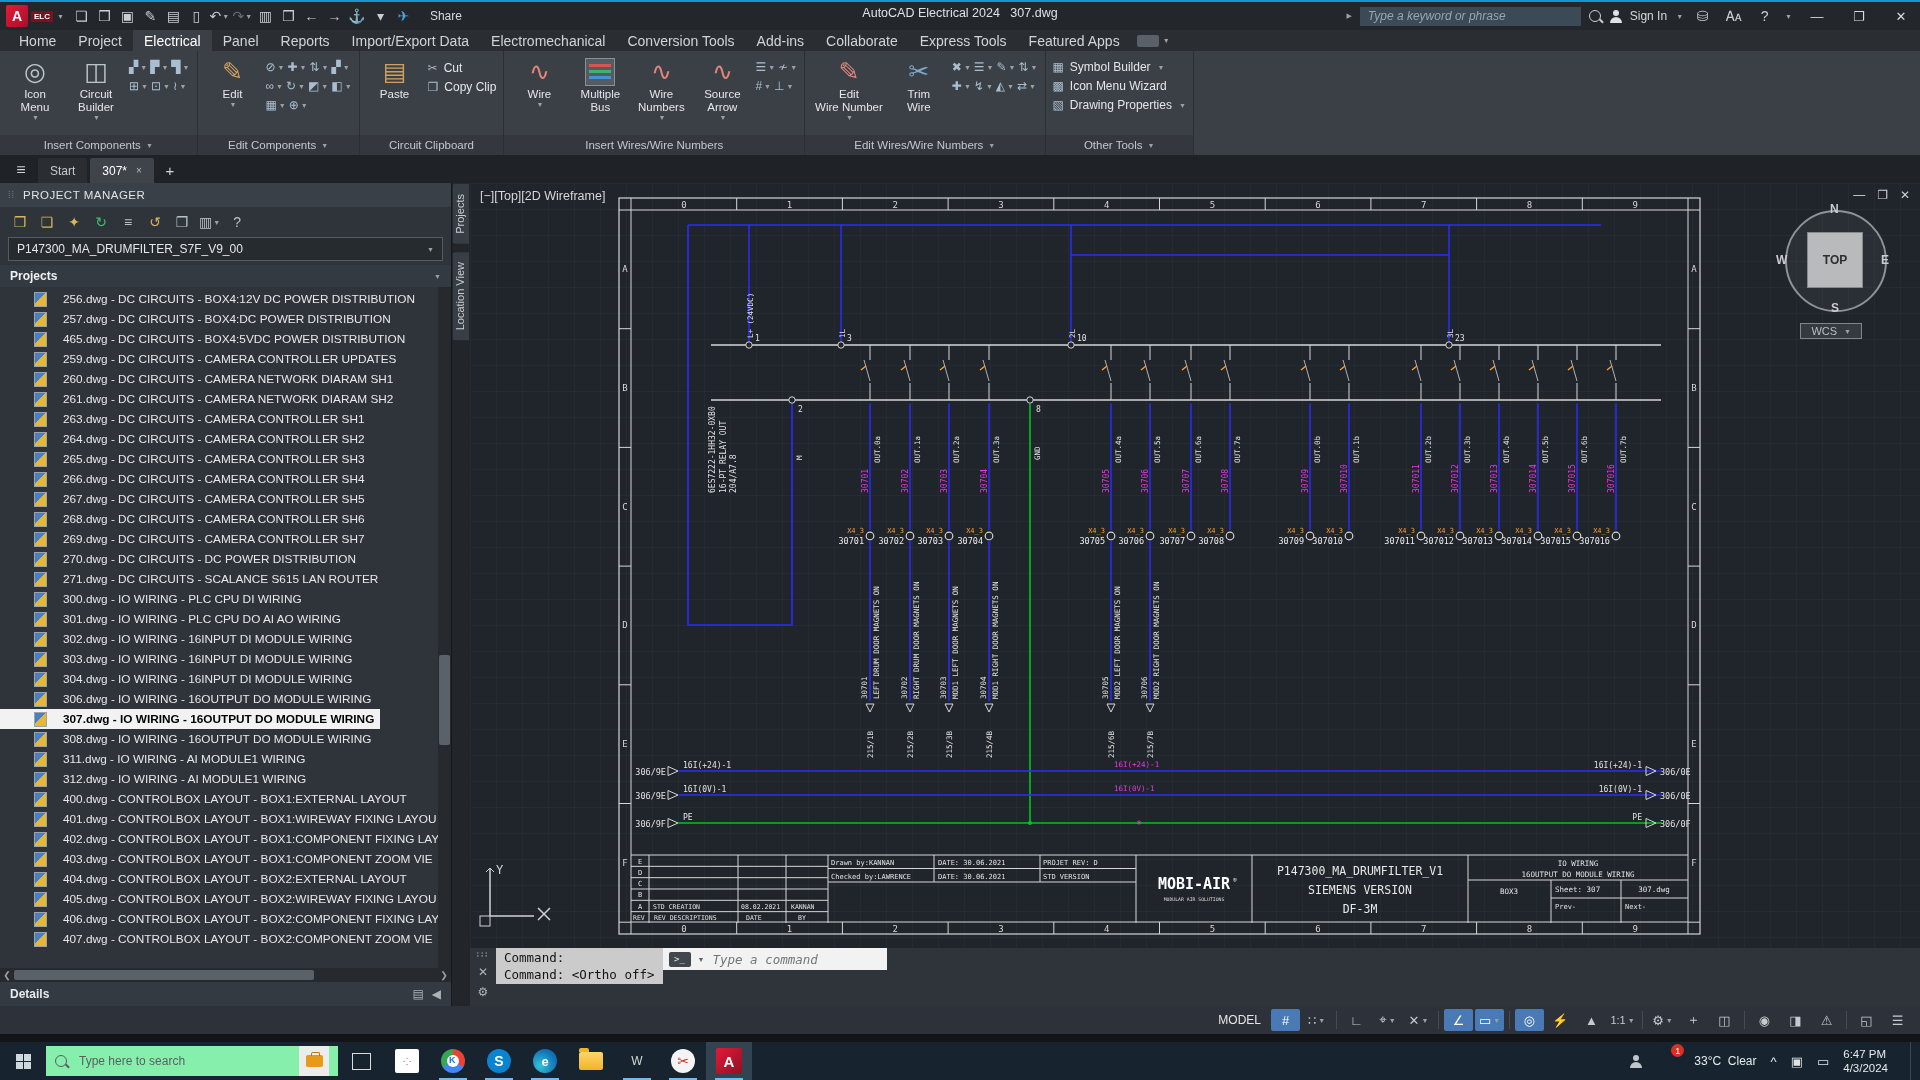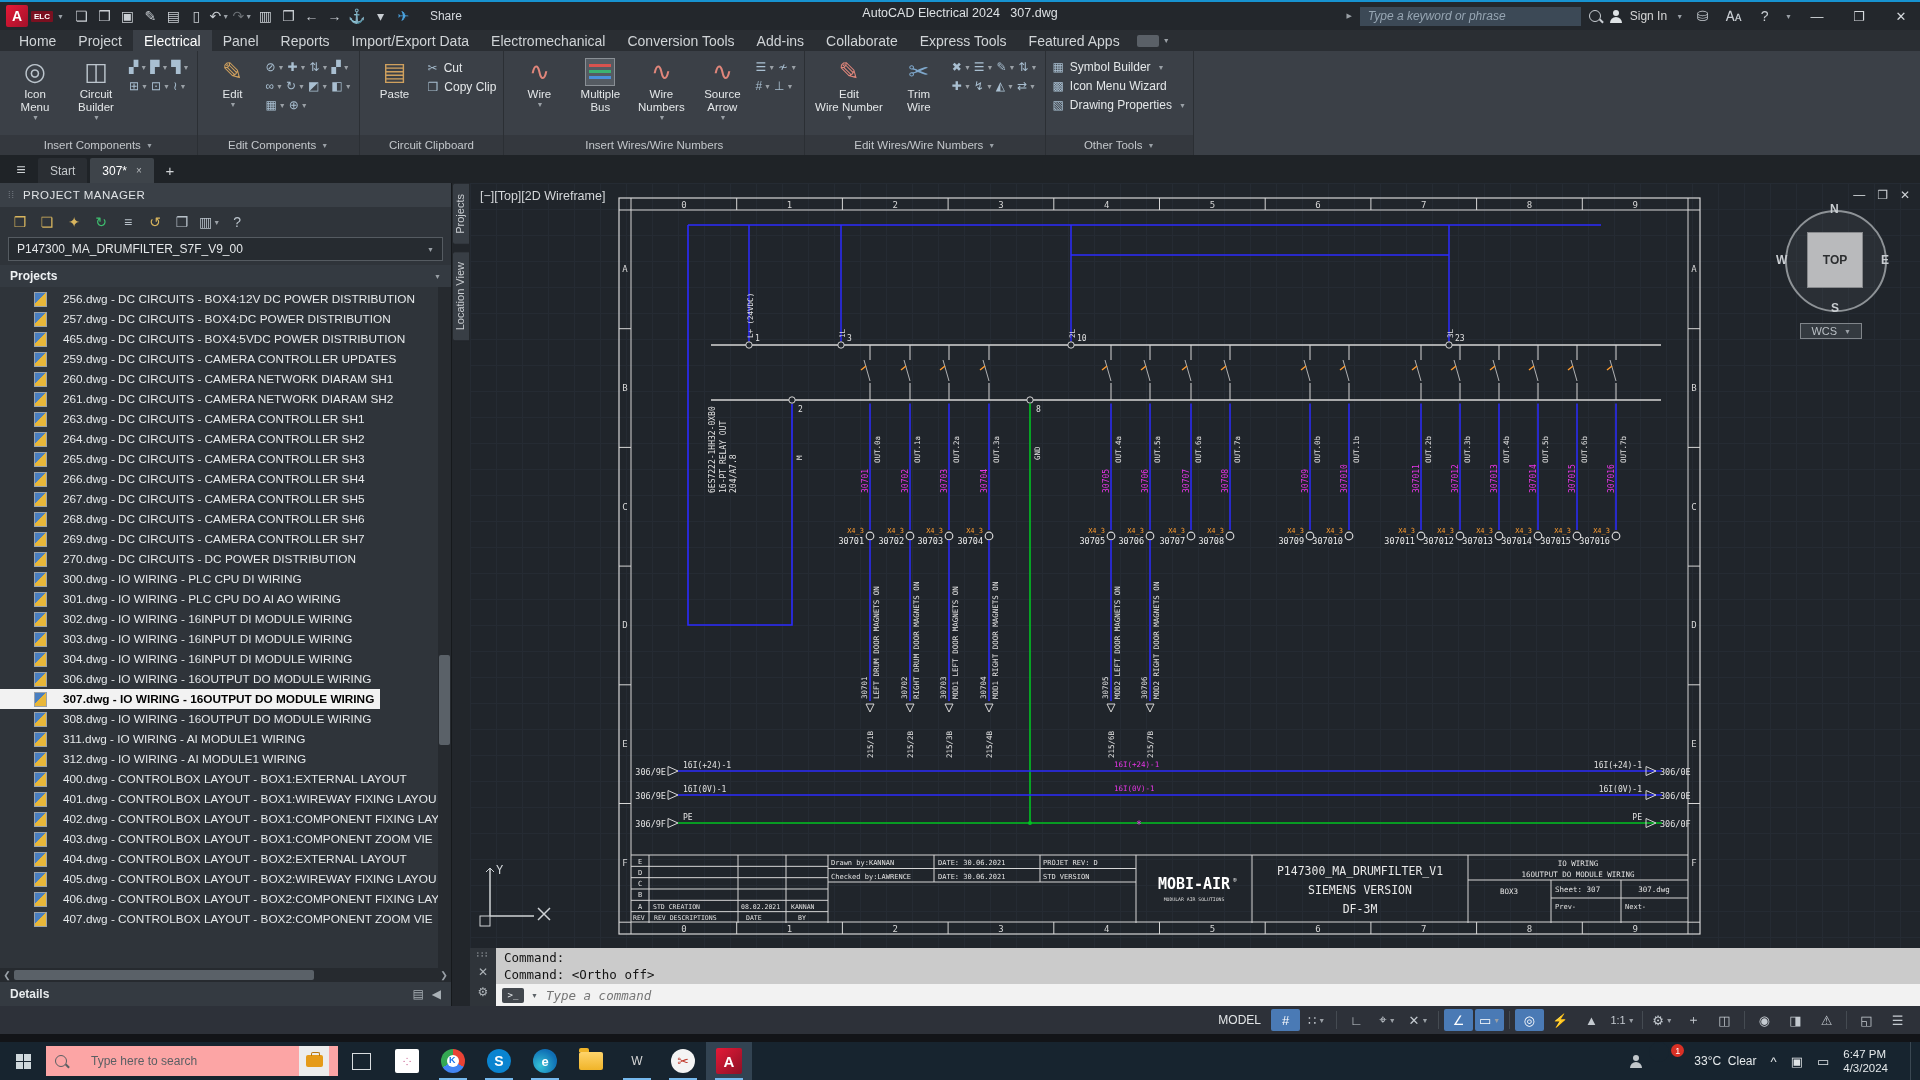--- a/index.html
+++ b/index.html
@@ -80,38 +80,38 @@
 #dwgctl{position:absolute;right:10px;top:5px;display:flex;gap:12px;color:#ced2d6;font-size:12px;z-index:4}
 #viewcube{position:absolute;right:30px;top:22px;width:110px;height:110px;z-index:3}
 #vc-ring{position:absolute;left:5px;top:5px;width:98px;height:98px;border:2px solid #8d9296;border-radius:50%;background:rgba(90,95,100,.18)}
 #vc-face{position:absolute;left:27px;top:27px;width:54px;height:54px;background:#b9babc;color:#2c2e30;font-weight:bold;display:flex;align-items:center;justify-content:center;font-size:12px;border:1px solid #87898c}
 .vcdir{position:absolute;color:#c9cdd1;font-size:12px;font-weight:bold}
 #wcs{position:absolute;right:58px;top:140px;border:1px solid #80858a;background:rgba(70,76,82,.55);color:#b9bfc4;font-size:11px;padding:1px 10px;display:flex;gap:6px;align-items:center;z-index:3}
 #ucs{position:absolute;left:6px;bottom:10px;z-index:3}
 
 #cmd{position:absolute;left:470px;right:0;top:948px;height:58px;background:#2f343a;display:flex;z-index:10}
 #cmdside{width:26px;display:flex;flex-direction:column;align-items:center;padding-top:2px;gap:6px;color:#aeb4b9}
-#cmdmain{flex:1;display:flex;flex-direction:column}
+#cmdmain{flex:1;display:flex;flex-direction:row}
 #cmdhist{height:36px;background:#cbcbcb;color:#141414;font-family:"DejaVu Sans Mono",monospace;font-size:12.5px;line-height:17px;padding:1px 8px;box-sizing:border-box}
 #cmdinput{height:22px;background:#f2f2f2;display:flex;align-items:center;gap:6px;padding:0 6px}
 #prompt{width:22px;height:15px;background:#42474d;color:#e5e8ea;font-size:9px;display:flex;align-items:center;justify-content:center;border-radius:2px;font-family:"DejaVu Sans Mono",monospace}
 #cmdfield{flex:1;border:none;background:transparent;outline:none;font-style:italic;color:#5d6368;font-family:"DejaVu Sans Mono",monospace;font-size:12.5px}
 
 #status{position:absolute;left:0;top:1006px;width:100%;height:28px;background:#2d3139;display:flex;align-items:center;justify-content:flex-end;padding-right:8px;box-sizing:border-box;gap:2px;z-index:25}
 .stic{min-width:25px;height:22px;display:flex;align-items:center;justify-content:center;font-size:13px;color:#c4cad0;border-radius:2px;padding:0 2px;gap:1px}
 .stic.on{background:#4a7ab5;color:#fff}
 .stsep{width:1px;height:18px;background:#454b52;margin:0 3px}
 #modelbtn{font-size:12px;color:#e3e6e8;padding:0 8px}
 #appedge{position:absolute;left:0;top:1034px;width:100%;height:8px;background:#121418}
 
 #task{position:absolute;left:0;top:1042px;width:100%;height:38px;background:#17242f;display:flex;align-items:center;z-index:40}
 #start{width:46px;height:38px;display:flex;align-items:center;justify-content:center}
 .winlogo{width:15px;height:15px;display:grid;grid-template-columns:7px 7px;grid-template-rows:7px 7px;gap:1px}
 .winlogo i{background:#cfd8dc}
-#tsearch{width:292px;height:30px;background:#fca5a5;display:flex;align-items:center;gap:24px;padding:0 9px;color:#5a5f63;box-sizing:border-box}
+#tsearch{width:292px;height:30px;background:#86efac;display:flex;align-items:center;gap:12px;padding:0 9px;color:#5a5f63;box-sizing:border-box}
 #tsearch .mag{border-color:#5a5f63}#tsearch .mag::after{background:#5a5f63}
 #brief{margin-left:auto;width:30px;height:30px;background:#ececec;display:flex;align-items:center;justify-content:center}
 #briefcase{width:17px;height:12px;background:#e59a18;border-radius:2px;position:relative}
 #briefcase::before{content:"";position:absolute;left:5px;top:-3px;width:7px;height:3px;border:1.5px solid #b57712;border-bottom:none;border-radius:2px 2px 0 0}
 .tapp{width:46px;height:38px;display:flex;align-items:center;justify-content:center;position:relative}
 .tapp.run::after{content:"";position:absolute;bottom:0;left:9px;right:9px;height:2px;background:#76b9ed}
 .tapp.activeapp{background:#324352}
 .tvico{width:17px;height:15px;border:1.6px solid #d9dde0;position:relative}
 .whiteapp{width:24px;height:24px;background:#fff;border-radius:2px;display:flex;align-items:center;justify-content:center;color:#c75b8e;font-size:10px}
 .chrome{width:24px;height:24px;border-radius:50%;background:conic-gradient(#ea4335 0 33%,#4285f4 0 66%,#34a853 0 100%);position:relative}
@@ -472,20 +472,24 @@
           <span class="dico"></span>
           <span>268.dwg - DC CIRCUITS - CAMERA CONTROLLER SH6</span>
         </div>
         <div class="fitem">
           <span class="dico"></span>
           <span>269.dwg - DC CIRCUITS - CAMERA CONTROLLER SH7</span>
         </div>
         <div class="fitem">
           <span class="dico"></span>
           <span>270.dwg - DC CIRCUITS - DC POWER DISTRIBUTION</span>
+        </div>
+        <div class="fitem">
+          <span class="dico"></span>
+          <span>271.dwg - DC CIRCUITS - SCALANCE S615 LAN ROUTER</span>
         </div>
         <div class="fitem">
           <span class="dico"></span>
           <span>300.dwg - IO WIRING - PLC CPU DI WIRING</span>
         </div>
         <div class="fitem">
           <span class="dico"></span>
           <span>301.dwg - IO WIRING - PLC CPU DO AI AO WIRING</span>
         </div>
         <div class="fitem">

